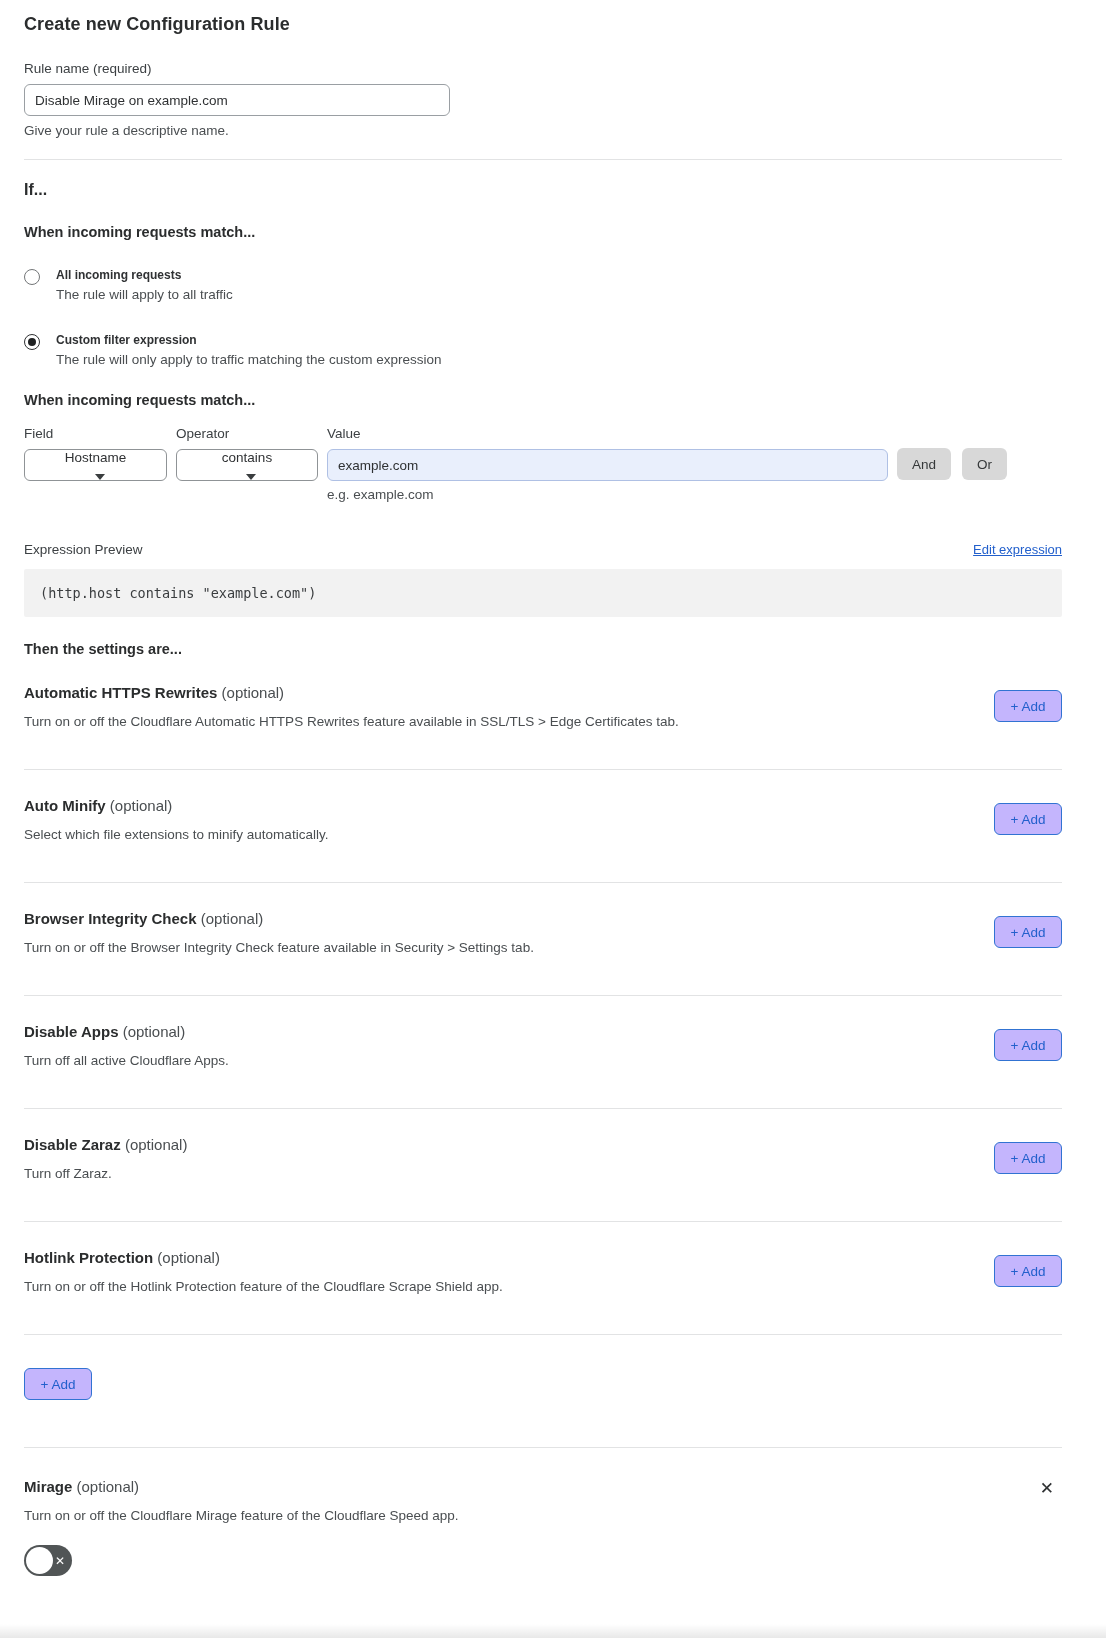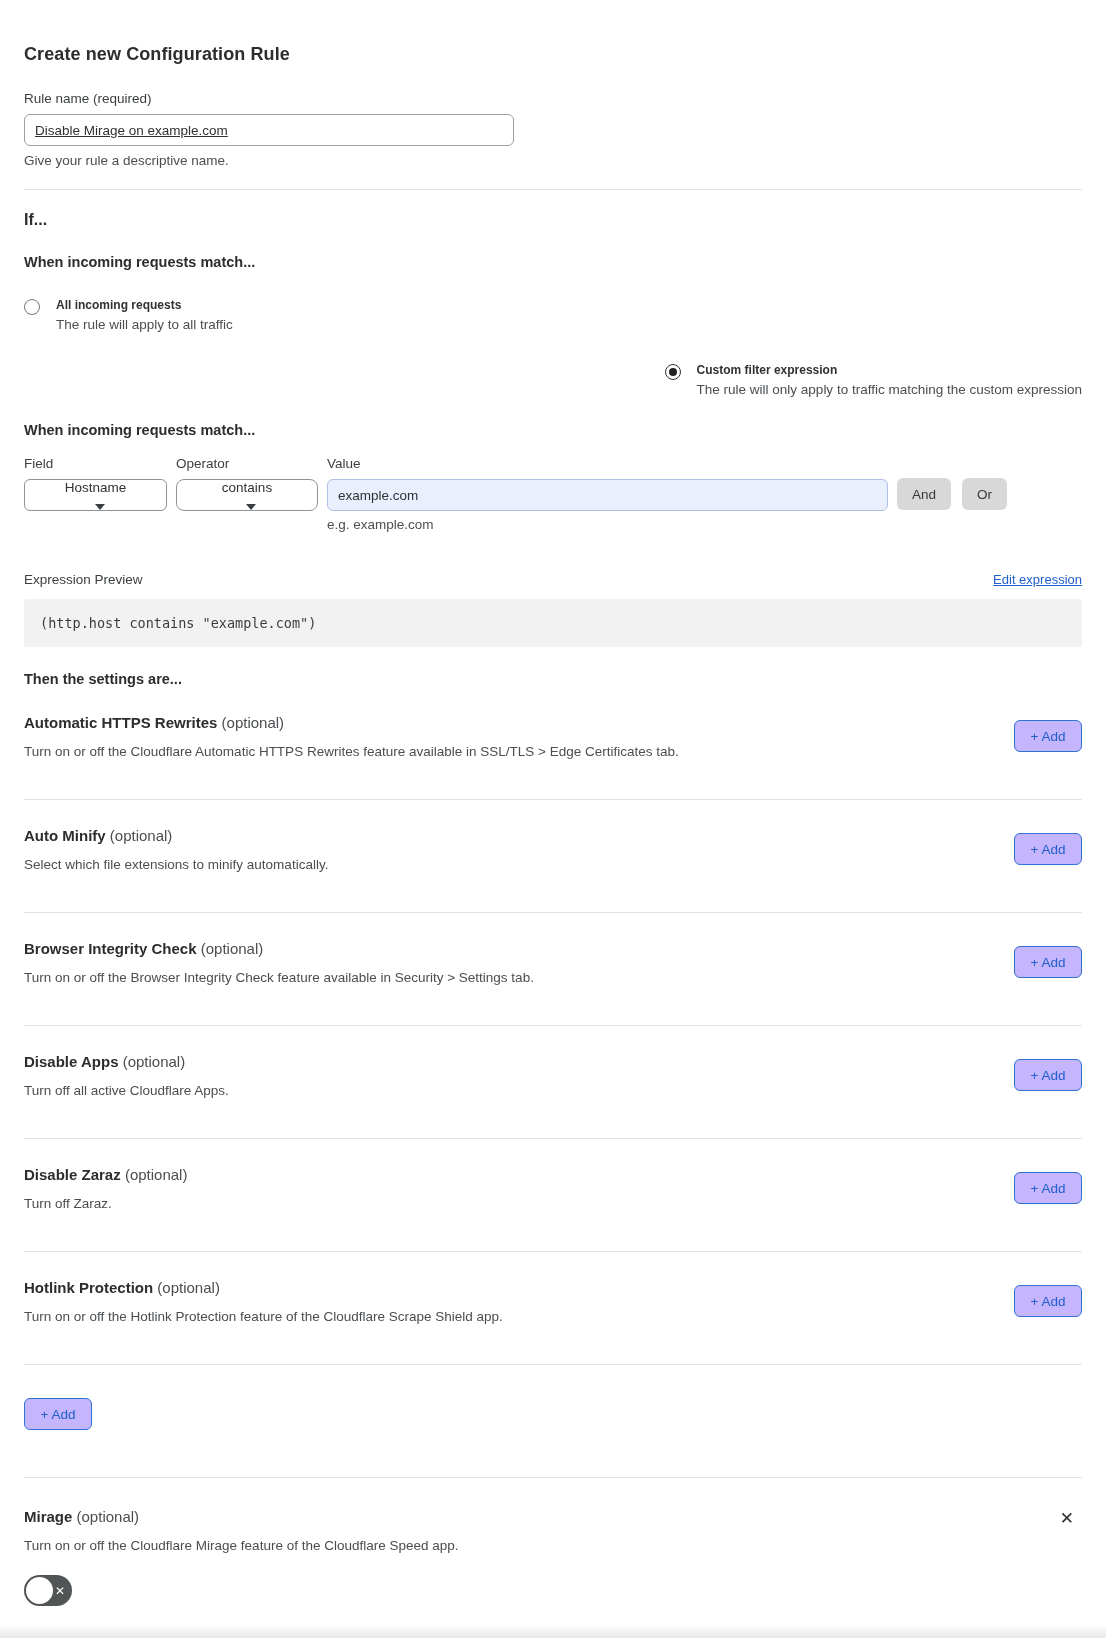--- a/index.html
+++ b/index.html
@@ -4,46 +4,46 @@
 <style>
   * { box-sizing: border-box; }
   html, body { margin: 0; padding: 0; background: #ffffff; }
   body {
     width: 1106px; height: 1638px;
     font-family: "Liberation Sans", "DejaVu Sans", sans-serif;
     color: #36393a;
     position: relative;
     overflow: hidden;
   }
-  .page { padding: 14px 24px 0 24px; margin-top: 30px; }
+  .page { padding: 14px 44px 0 24px; }
 
   h1.page-title {
     font-size: 18px; font-weight: 700; color: #2b2d2e;
     margin: 0 0 26px 0; letter-spacing: .1px;
   }
 
   .field-label { font-size: 13.5px; color: #3c4043; display: block; margin-bottom: 8px; }
 
   .rule-name-input {
-    width: 490px; height: 32px;
+    width: 426px; height: 32px;
     border: 1px solid #9a9fa3; border-radius: 6px;
     padding: 0 10px; font-size: 13.5px; color: #2f3133;
     font-family: "Liberation Sans", "DejaVu Sans", sans-serif;
-    outline: none; background: #fff; text-decoration: underline;
+    outline: none; background: #fff;
   }
   .help-text { font-size: 13.5px; color: #4a4e51; margin-top: 7px; }
 
   .divider { border: none; border-top: 1px solid #e2e3e4; margin: 21px 0 0 0; }
 
   h2.if-heading { font-size: 16px; font-weight: 700; color: #2b2d2e; margin: 21px 0 0 0; }
   h3.sub-heading { font-size: 14.5px; font-weight: 700; color: #2b2d2e; margin: 25px 0 0 0; }
 
   .radio-group { margin-top: 28px; }
   .radio-row { display: flex; align-items: flex-start; cursor: pointer; }
-  .radio-row + .radio-row { margin-top: 31px; justify-content: flex-end; }
+  .radio-row + .radio-row { margin-top: 31px; }
   .radio-circle {
     width: 16px; height: 16px; min-width: 16px;
     border: 1.5px solid #737678; border-radius: 50%;
     margin: 1px 16px 0 0; position: relative; background: #fff;
   }
   .radio-row.checked .radio-circle { border-color: #2f3133; }
   .radio-row.checked .radio-circle::after {
     content: ""; position: absolute; left: 50%; top: 50%;
     width: 8px; height: 8px; border-radius: 50%;
     background: #1f2122; transform: translate(-50%, -50%);
@@ -58,21 +58,21 @@
     background: #fff; display: flex; align-items: center;
     justify-content: space-between; padding: 0 11px;
     font-size: 13.5px; color: #2f3133; cursor: pointer; flex-direction: column;
   }
   .caret-down {
     width: 0; height: 0;
     border-left: 5px solid transparent; border-right: 5px solid transparent;
     border-top: 6px solid #3a3d3f; margin-left: 8px;
   }
   .col-field .select-box { width: 143px; }
-  .col-operator .select-box { width: 142px; border-radius: 8px; }
+  .col-operator .select-box { width: 142px; }
   .value-input {
     width: 561px; height: 32px;
     border: 1px solid #afc0e4; border-radius: 6px;
     background: #e9effc; padding: 0 10px;
     font-size: 13.5px; color: #2f3133; outline: none;
     font-family: "Liberation Sans", "DejaVu Sans", sans-serif;
   }
   .value-help { font-size: 13.5px; color: #4a4e51; margin-top: 6px; }
   .conj-btn {
     height: 32px; padding: 0 15px; margin-top: 22px;

